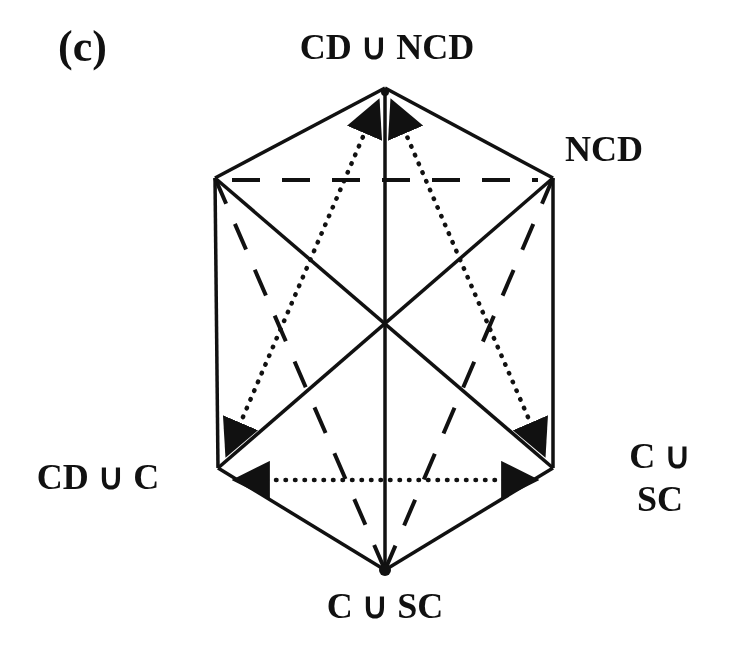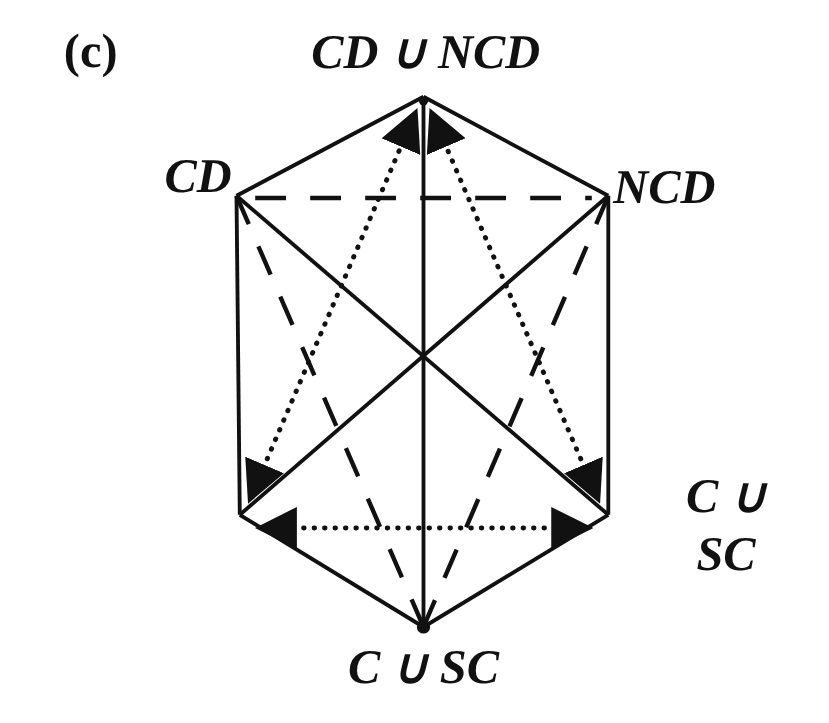--- a/index.html
+++ b/index.html
@@ -18,23 +18,22 @@
   .lines-layer {
     position: absolute;
     left: 0;
     top: 0;
     width: 754px;
     height: 657px;
   }
   .node-label {
     position: absolute;
     color: #111111;
-    font-style: italic;
     font-weight: 600;
-    font-size: 44px;
+    font-size: 36px;
     line-height: 1.15;
     white-space: nowrap;
     transform: translate(-50%, -50%);
     text-align: center;
   }
   .node-label.two-line {
     white-space: normal;
     line-height: 1.2;
   }
   .caption {
@@ -87,25 +86,25 @@
     <g fill="#111111">
       <circle cx="385" cy="570" r="6"></circle>
       <circle cx="385" cy="92" r="4"></circle>
     </g>
   </svg>
 
   <div class="node-label caption">(c)</div>
 
   <div class="node-label" style="left:387px; top:48px;">CD ∪ NCD</div>
 
-  <div class="node-label" style="left:180px; top:161px;">CD</div>
 
-  <div class="node-label" style="left:604px; top:171px;">NCD</div>
+  <div class="node-label" style="left:604px; top:150px;">NCD</div>
 
   <div class="node-label two-line" style="left:98px; top:478px;">
+    <div>CD ∪ C</div>
   </div>
 
   <div class="node-label two-line" style="left:660px; top:478px;">
     <div>C ∪ SC</div>
   </div>
 
   <div class="node-label" style="left:385px; top:607px;">C ∪ SC</div>
 
 </div>
 

